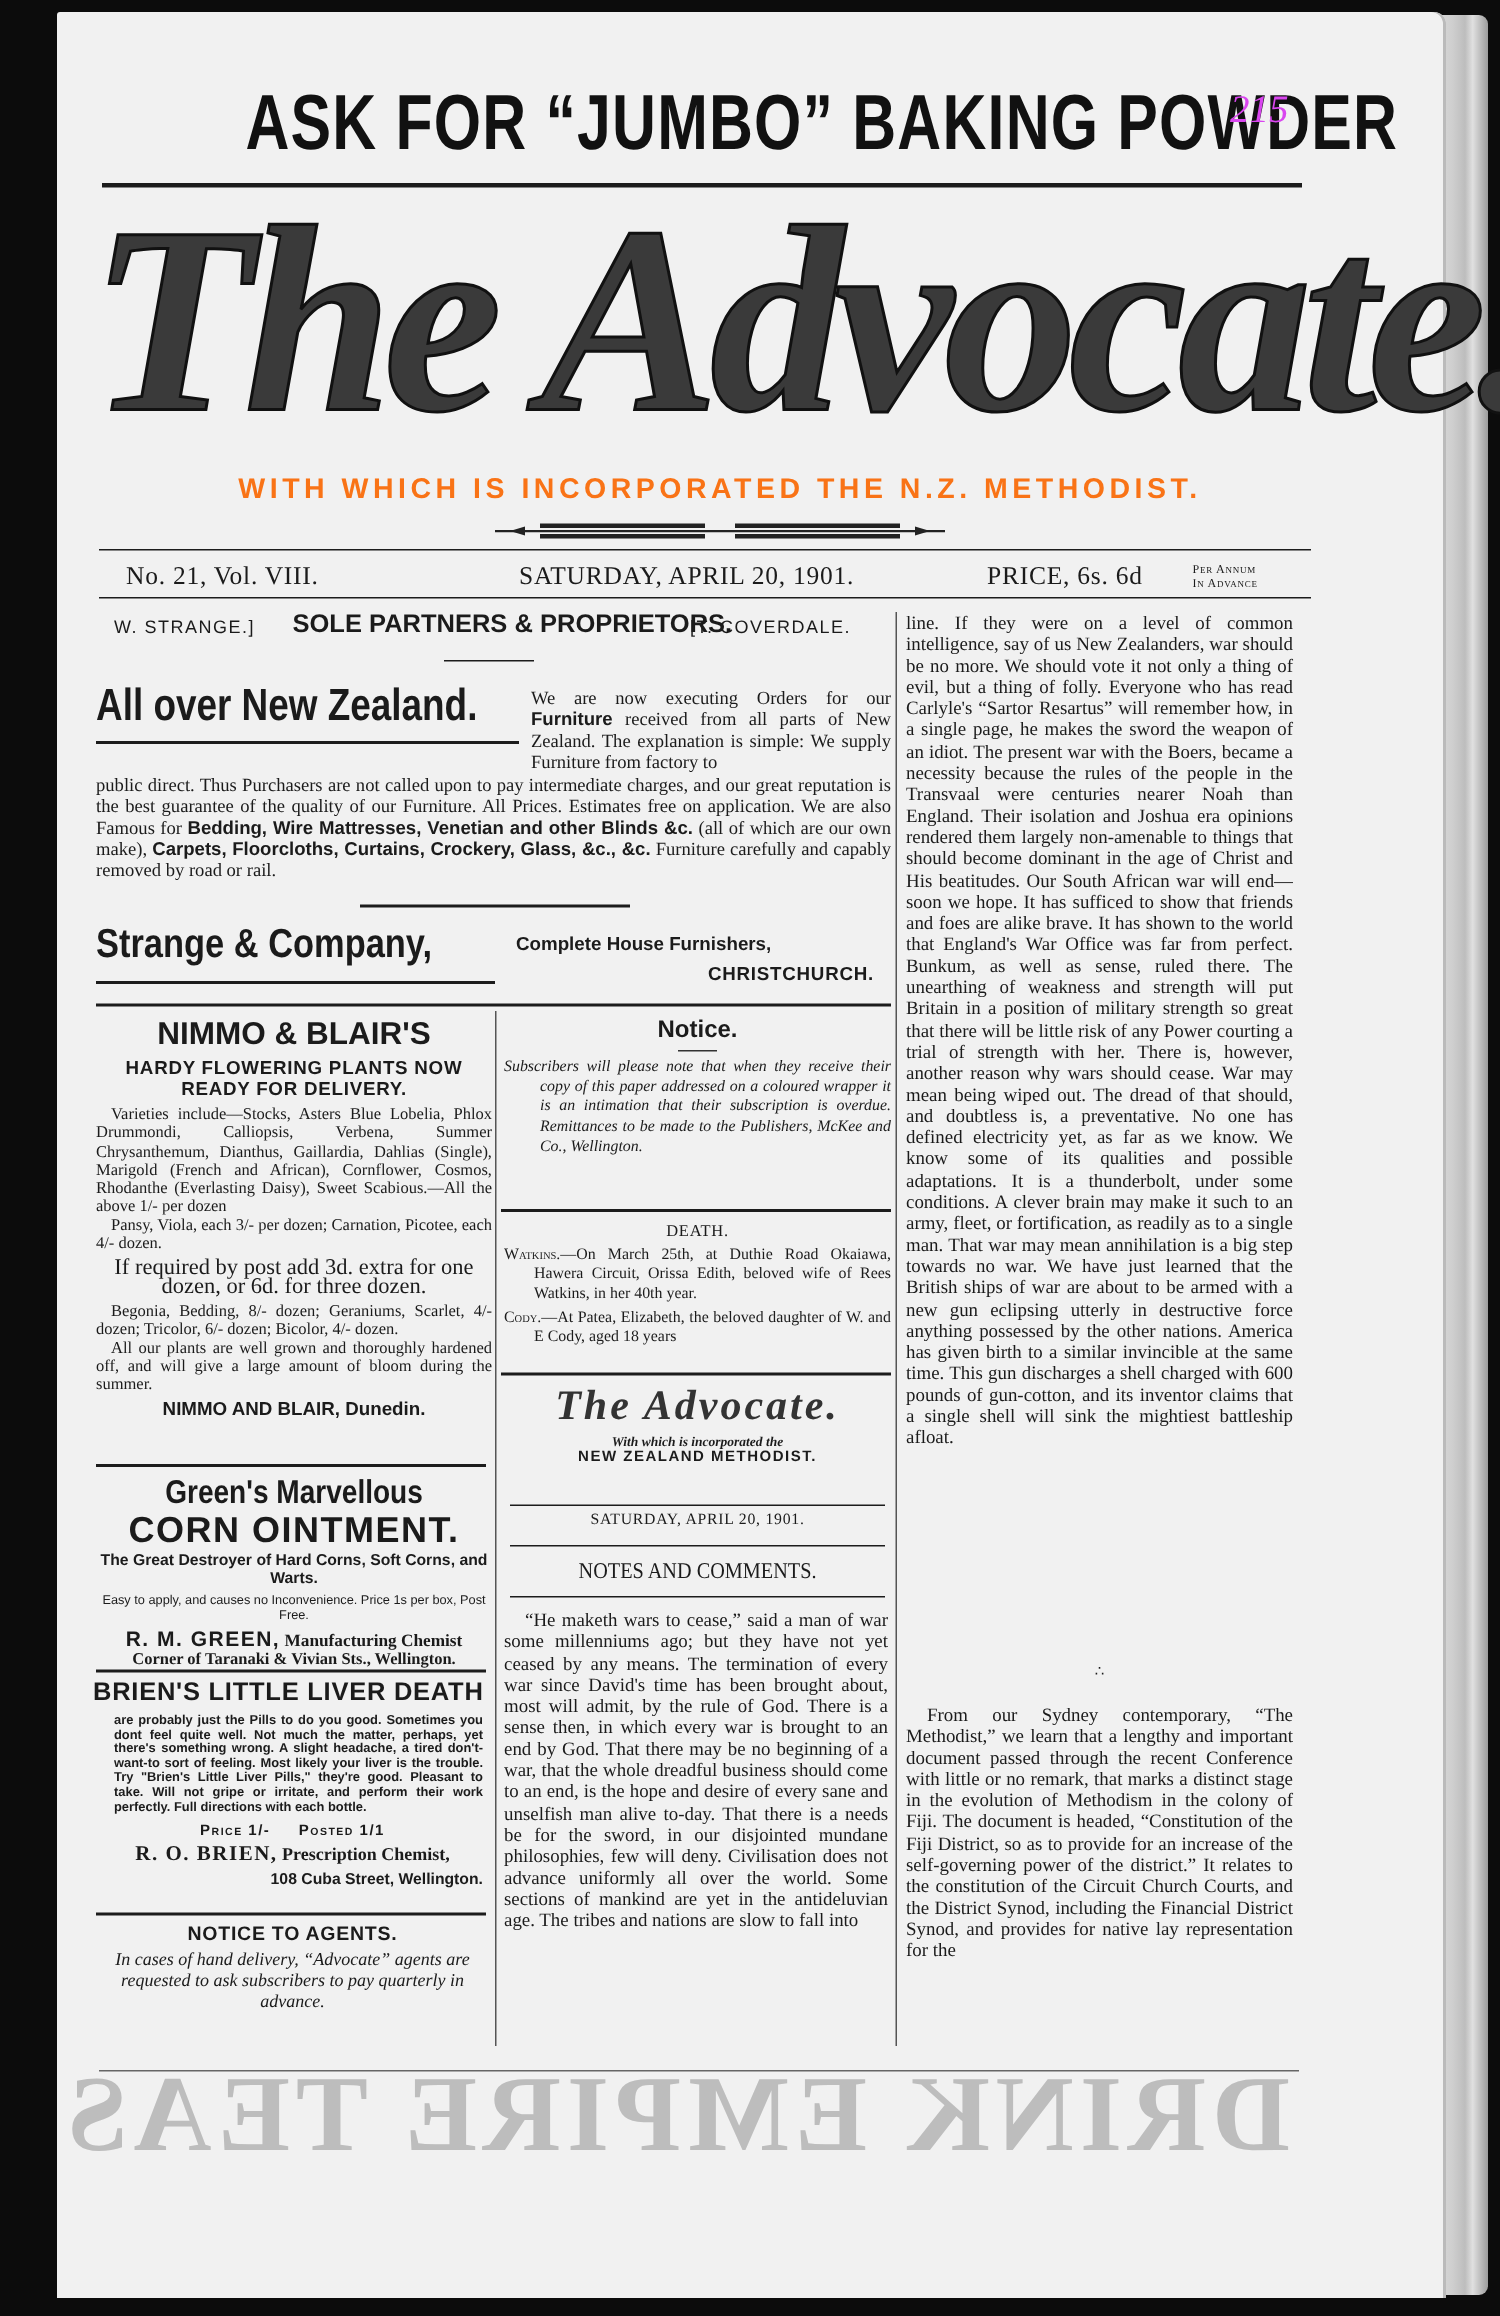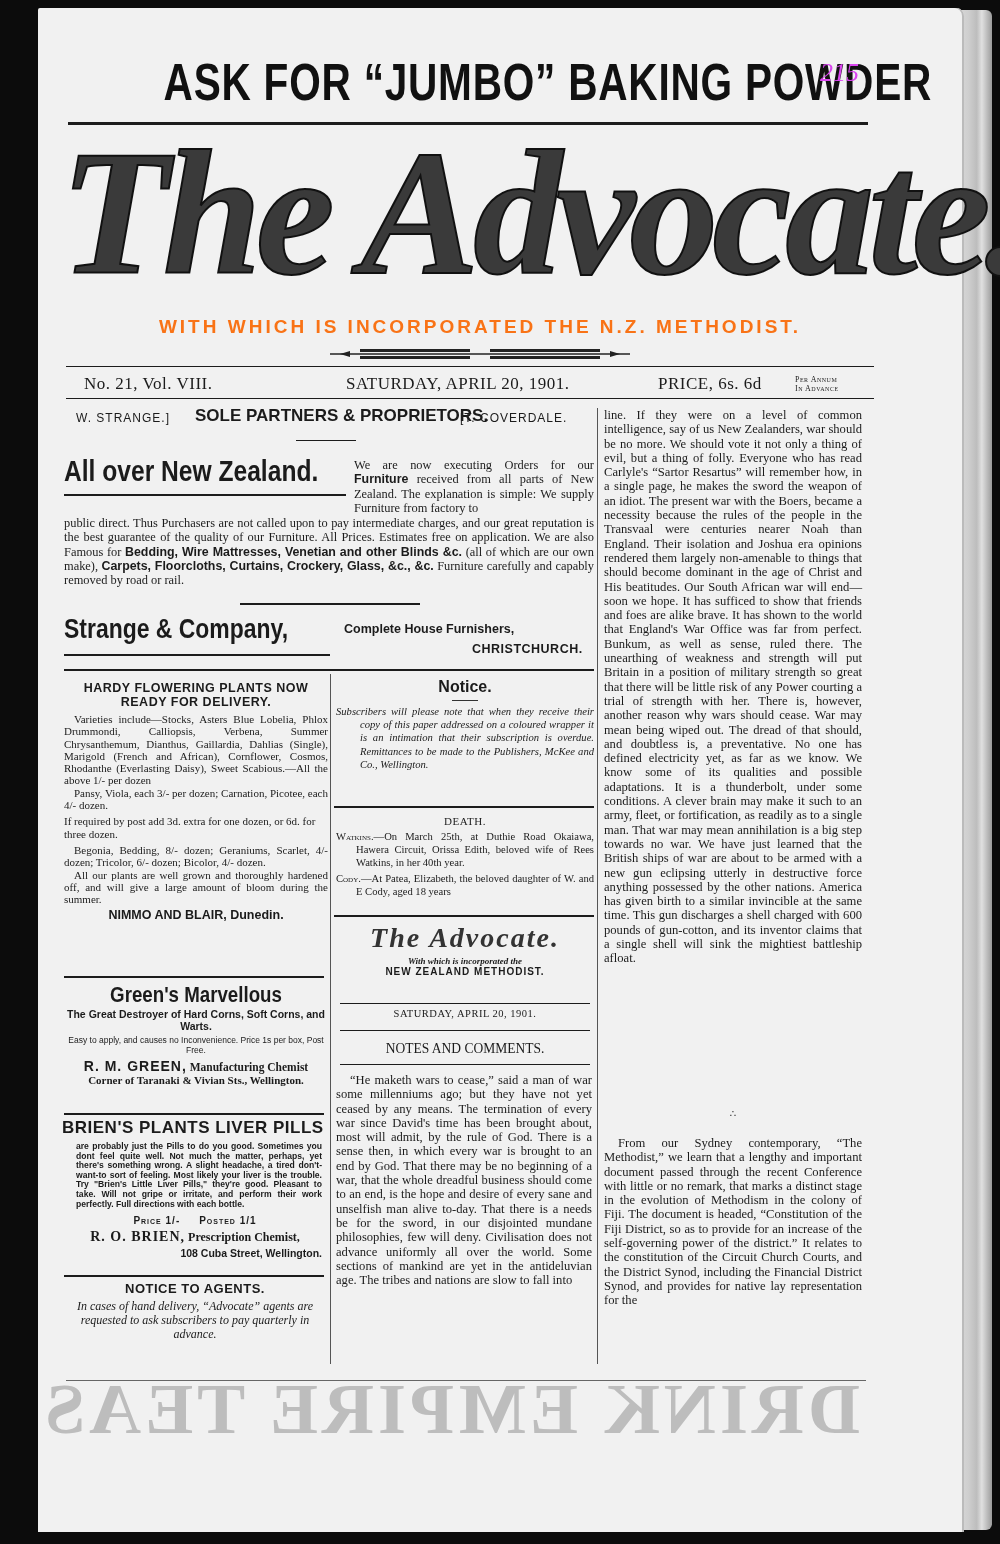--- a/index.html
+++ b/index.html
@@ -118,44 +118,46 @@
 <div class="abs condensed" style="left:64px;top:614px;font-size:27px;transform:scaleX(0.85);transform-origin:left;white-space:nowrap;">Strange &amp; Company,</div>
 <div class="abs sans" style="left:344px;top:622px;font-size:12.5px;font-weight:700;">Complete House Furnishers,</div>
 <div class="abs sans" style="left:472px;top:642px;font-size:12.5px;font-weight:700;letter-spacing:0.5px;">CHRISTCHURCH.</div>
 <div class="rule" style="left:64px;top:654px;width:266px;height:2px;"></div>
 <div class="rule" style="left:64px;top:669px;width:530px;height:2px;"></div>
 
 <div class="colrule" style="left:330px;top:674px;height:690px;"></div>
 <div class="colrule" style="left:597px;top:408px;height:956px;"></div>
 
 <div class="abs" style="left:64px;top:678px;width:264px;">
+  <div class="condensed" style="text-align:center;font-size:21px;">NIMMO &amp; BLAIR'S</div>
   <div class="sans" style="text-align:center;font-size:12.5px;font-weight:700;line-height:14px;letter-spacing:0.5px;margin-top:3px;">HARDY FLOWERING PLANTS NOW READY FOR DELIVERY.</div>
   <div class="column-text" style="font-size:11px;line-height:12.3px;margin-top:4px;text-indent:10px;">Varieties include—Stocks, Asters Blue Lobelia, Phlox Drummondi, Calliopsis, Verbena, Summer Chrysanthemum, Dianthus, Gaillardia, Dahlias (Single), Marigold (French and African), Cornflower, Cosmos, Rhodanthe (Everlasting Daisy), Sweet Scabious.—All the above 1/- per dozen</div>
   <div class="column-text" style="font-size:11px;line-height:12.3px;text-indent:10px;">Pansy, Viola, each 3/- per dozen; Carnation, Picotee, each 4/- dozen.</div>
-  <div class="column-text" style="font-size:11px;line-height:12.3px;text-align:left;margin-top:4px;">If required by post add 3d. extra for one dozen, or 6d. for three dozen.</div>
+  <div class="column-text" style="font-size:15px;line-height:12.3px;text-align:center;margin-top:4px;">If required by post add 3d. extra for one dozen, or 6d. for three dozen.</div>
   <div class="column-text" style="font-size:11px;line-height:12.3px;margin-top:4px;text-indent:10px;">Begonia, Bedding, 8/- dozen; Geraniums, Scarlet, 4/- dozen; Tricolor, 6/- dozen; Bicolor, 4/- dozen.</div>
   <div class="column-text" style="font-size:11px;line-height:12.3px;text-indent:10px;">All our plants are well grown and thoroughly hardened off, and will give a large amount of bloom during the summer.</div>
   <div class="sans" style="text-align:center;font-size:12.5px;font-weight:700;margin-top:3px;">NIMMO AND BLAIR, Dunedin.</div>
 </div>
 <div class="rule" style="left:64px;top:976px;width:260px;height:2px;"></div>
 
 <div class="abs" style="left:64px;top:982px;width:264px;text-align:center;">
   <div class="condensed" style="font-size:22px;transform:scaleX(0.85);">Green's Marvellous</div>
+  <div class="sans" style="font-size:24px;font-weight:700;letter-spacing:1px;line-height:26px;">CORN OINTMENT.</div>
   <div class="sans" style="font-size:10.5px;font-weight:700;line-height:12px;">The Great Destroyer of Hard Corns, Soft Corns, and Warts.</div>
   <div class="sans" style="font-size:8.5px;line-height:10px;margin-top:3px;">Easy to apply, and causes no Inconvenience. Price 1s per box, Post Free.</div>
   <div style="font-size:11.5px;font-weight:700;margin-top:3px;white-space:nowrap;">
     <span class="sans" style="font-size:14px;font-weight:900;letter-spacing:1px;">R. M. GREEN,</span>
     <span>Manufacturing Chemist</span>
   </div>
   <div style="font-size:11px;font-weight:700;">Corner of Taranaki &amp; Vivian Sts., Wellington.</div>
 </div>
 <div class="rule" style="left:64px;top:1113px;width:260px;height:2px;"></div>
 
 <div class="abs" style="left:62px;top:1118px;width:266px;">
-  <div class="condensed" style="font-size:17px;letter-spacing:0.5px;">BRIEN'S PLANTS LIVER PILLS</div>
+  <div class="condensed" style="font-size:17px;letter-spacing:0.5px;">BRIEN'S LITTLE LIVER DEATH</div>
   <div class="sans column-text" style="font-size:8.6px;line-height:9.6px;font-weight:700;margin:4px 6px 0 14px;">are probably just the Pills to do you good. Sometimes you dont feel quite well. Not much the matter, perhaps, yet there's something wrong. A slight headache, a tired don't-want-to sort of feeling. Most likely your liver is the trouble. Try "Brien's Little Liver Pills," they're good. Pleasant to take. Will not gripe or irritate, and perform their work perfectly. Full directions with each bottle.</div>
   <div class="sans" style="font-size:10px;font-weight:700;margin-top:6px;text-align:center;letter-spacing:1px;font-variant:small-caps;">
     <span>Price 1/-</span>&nbsp;&nbsp;&nbsp;&nbsp;
     <span>Posted 1/1</span>
   </div>
   <div style="text-align:center;font-size:12px;font-weight:700;margin-top:3px;white-space:nowrap;">
     <span style="font-size:14px;letter-spacing:1px;">R. O. BRIEN,</span>
     <span>Prescription Chemist,</span>
   </div>
   <div class="sans" style="text-align:right;font-size:10.5px;font-weight:700;margin-top:2px;padding-right:6px;">108 Cuba Street, Wellington.</div>

